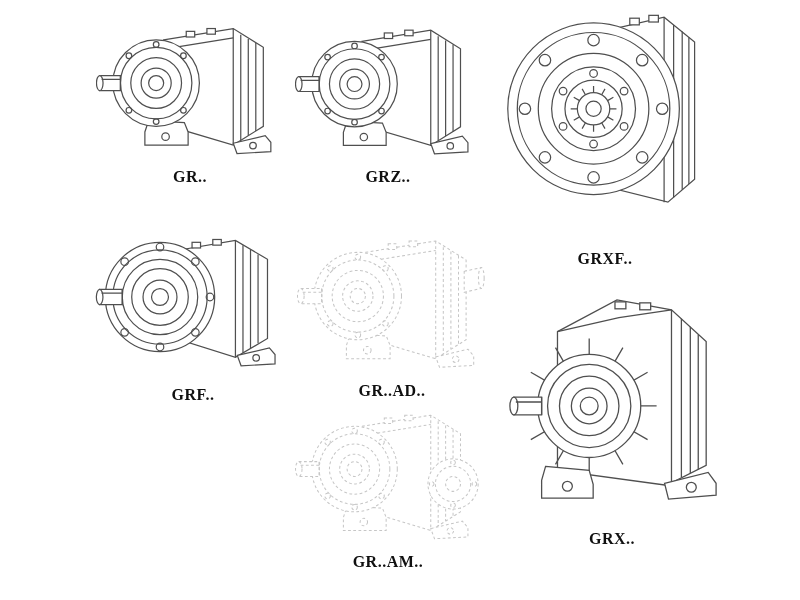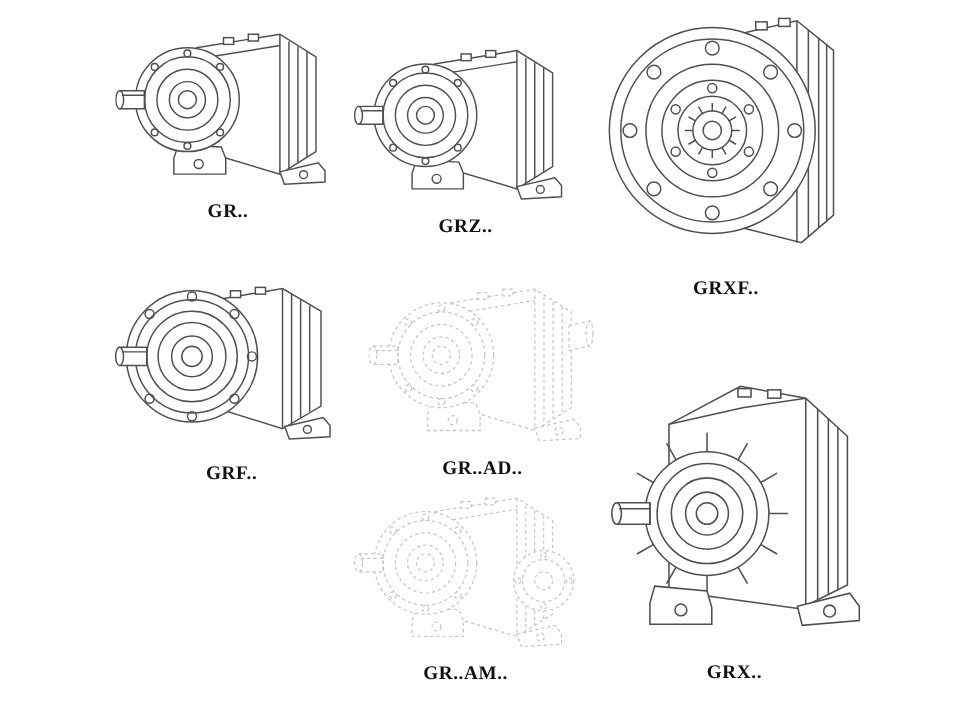--- a/index.html
+++ b/index.html
@@ -16,21 +16,21 @@
   }
   .cell{
     position:absolute;margin:0;display:flex;flex-direction:column;align-items:center;
   }
   .cap{
     margin-top:4px;
     font-family:"Liberation Serif", serif;
     font-weight:700;font-size:16px;letter-spacing:0.5px;
     color:var(--label-color);white-space:nowrap;
   }
-  .cap-gap{margin-top:6px;}
+  .cap-gap{margin-top:24px;}
   .cap-gap2{margin-top:10px;}
   svg.drawing{display:block;}
   svg.drawing use{stroke:var(--line-color);stroke-width:1.3;fill:none;}
   svg.drawing .extra{stroke:var(--line-color);stroke-width:1.3;}
   svg.ghost use, svg.ghost .extra{
     stroke:var(--ghost-line-color);stroke-width:1.1;stroke-dasharray:3 2.6;
   }
 </style>
 </head>
 <body>
@@ -148,42 +148,42 @@
 
 <div id="page">
 
   <figure class="cell" style="left:92px;top:4px;width:196px;">
     <svg class="drawing" viewBox="0 0 200 170" width="188" height="160">
         <use href="#sym-side"></use>
       </svg>
     <figcaption class="cap">GR..</figcaption>
   </figure>
 
-  <figure class="cell" style="left:292px;top:18px;width:192px;align-items:center;">
+  <figure class="cell" style="left:292px;top:6px;width:192px;align-items:center;">
     <svg class="drawing" viewBox="0 0 200 170" width="186" height="158">
         <use href="#sym-side"></use>
       </svg>
     <figcaption class="cap">GRZ..</figcaption>
   </figure>
 
   <figure class="cell" style="left:497px;top:2px;width:216px;">
     <svg class="drawing" viewBox="0 0 220 235" width="210" height="224">
         <use href="#sym-front-flange"></use>
       </svg>
     <figcaption class="cap cap-gap">GRXF..</figcaption>
   </figure>
 
   <figure class="cell" style="left:92px;top:212px;width:202px;">
     <svg class="drawing" viewBox="0 0 210 180" width="198" height="170">
         <use href="#sym-flange"></use>
       </svg>
     <figcaption class="cap">GRF..</figcaption>
   </figure>
 
-  <figure class="cell" style="left:304px;top:216px;width:196px;">
+  <figure class="cell" style="left:294px;top:216px;width:196px;">
     <svg class="drawing ghost" viewBox="0 0 200 170" width="190" height="162">
       <use href="#sym-side"></use>
       <g class="extra">
         <path fill="#fff" d="M176 58 L194 54 L194 76 L176 80 Z"></path>
         <ellipse fill="#fff" cx="194" cy="65" rx="3" ry="11"></ellipse>
       </g>
     </svg>
     <figcaption class="cap">GR..AD..</figcaption>
   </figure>
 
@@ -197,20 +197,20 @@
         <circle fill="none" cx="170" cy="100" r="8"></circle>
         <circle fill="none" cx="170" cy="77" r="2.5"></circle>
         <circle fill="none" cx="170" cy="123" r="2.5"></circle>
         <circle fill="none" cx="147" cy="100" r="2.5"></circle>
         <circle fill="none" cx="193" cy="100" r="2.5"></circle>
       </g>
     </svg>
     <figcaption class="cap">GR..AM..</figcaption>
   </figure>
 
-  <figure class="cell" style="left:494px;top:304px;width:236px;">
+  <figure class="cell" style="left:494px;top:282px;width:236px;">
     <svg class="drawing" viewBox="0 0 230 240" width="228" height="238">
         <use href="#sym-grx"></use>
       </svg>
     <figcaption class="cap cap-gap2">GRX..</figcaption>
   </figure>
 
 </div>
 
 </body></html>

